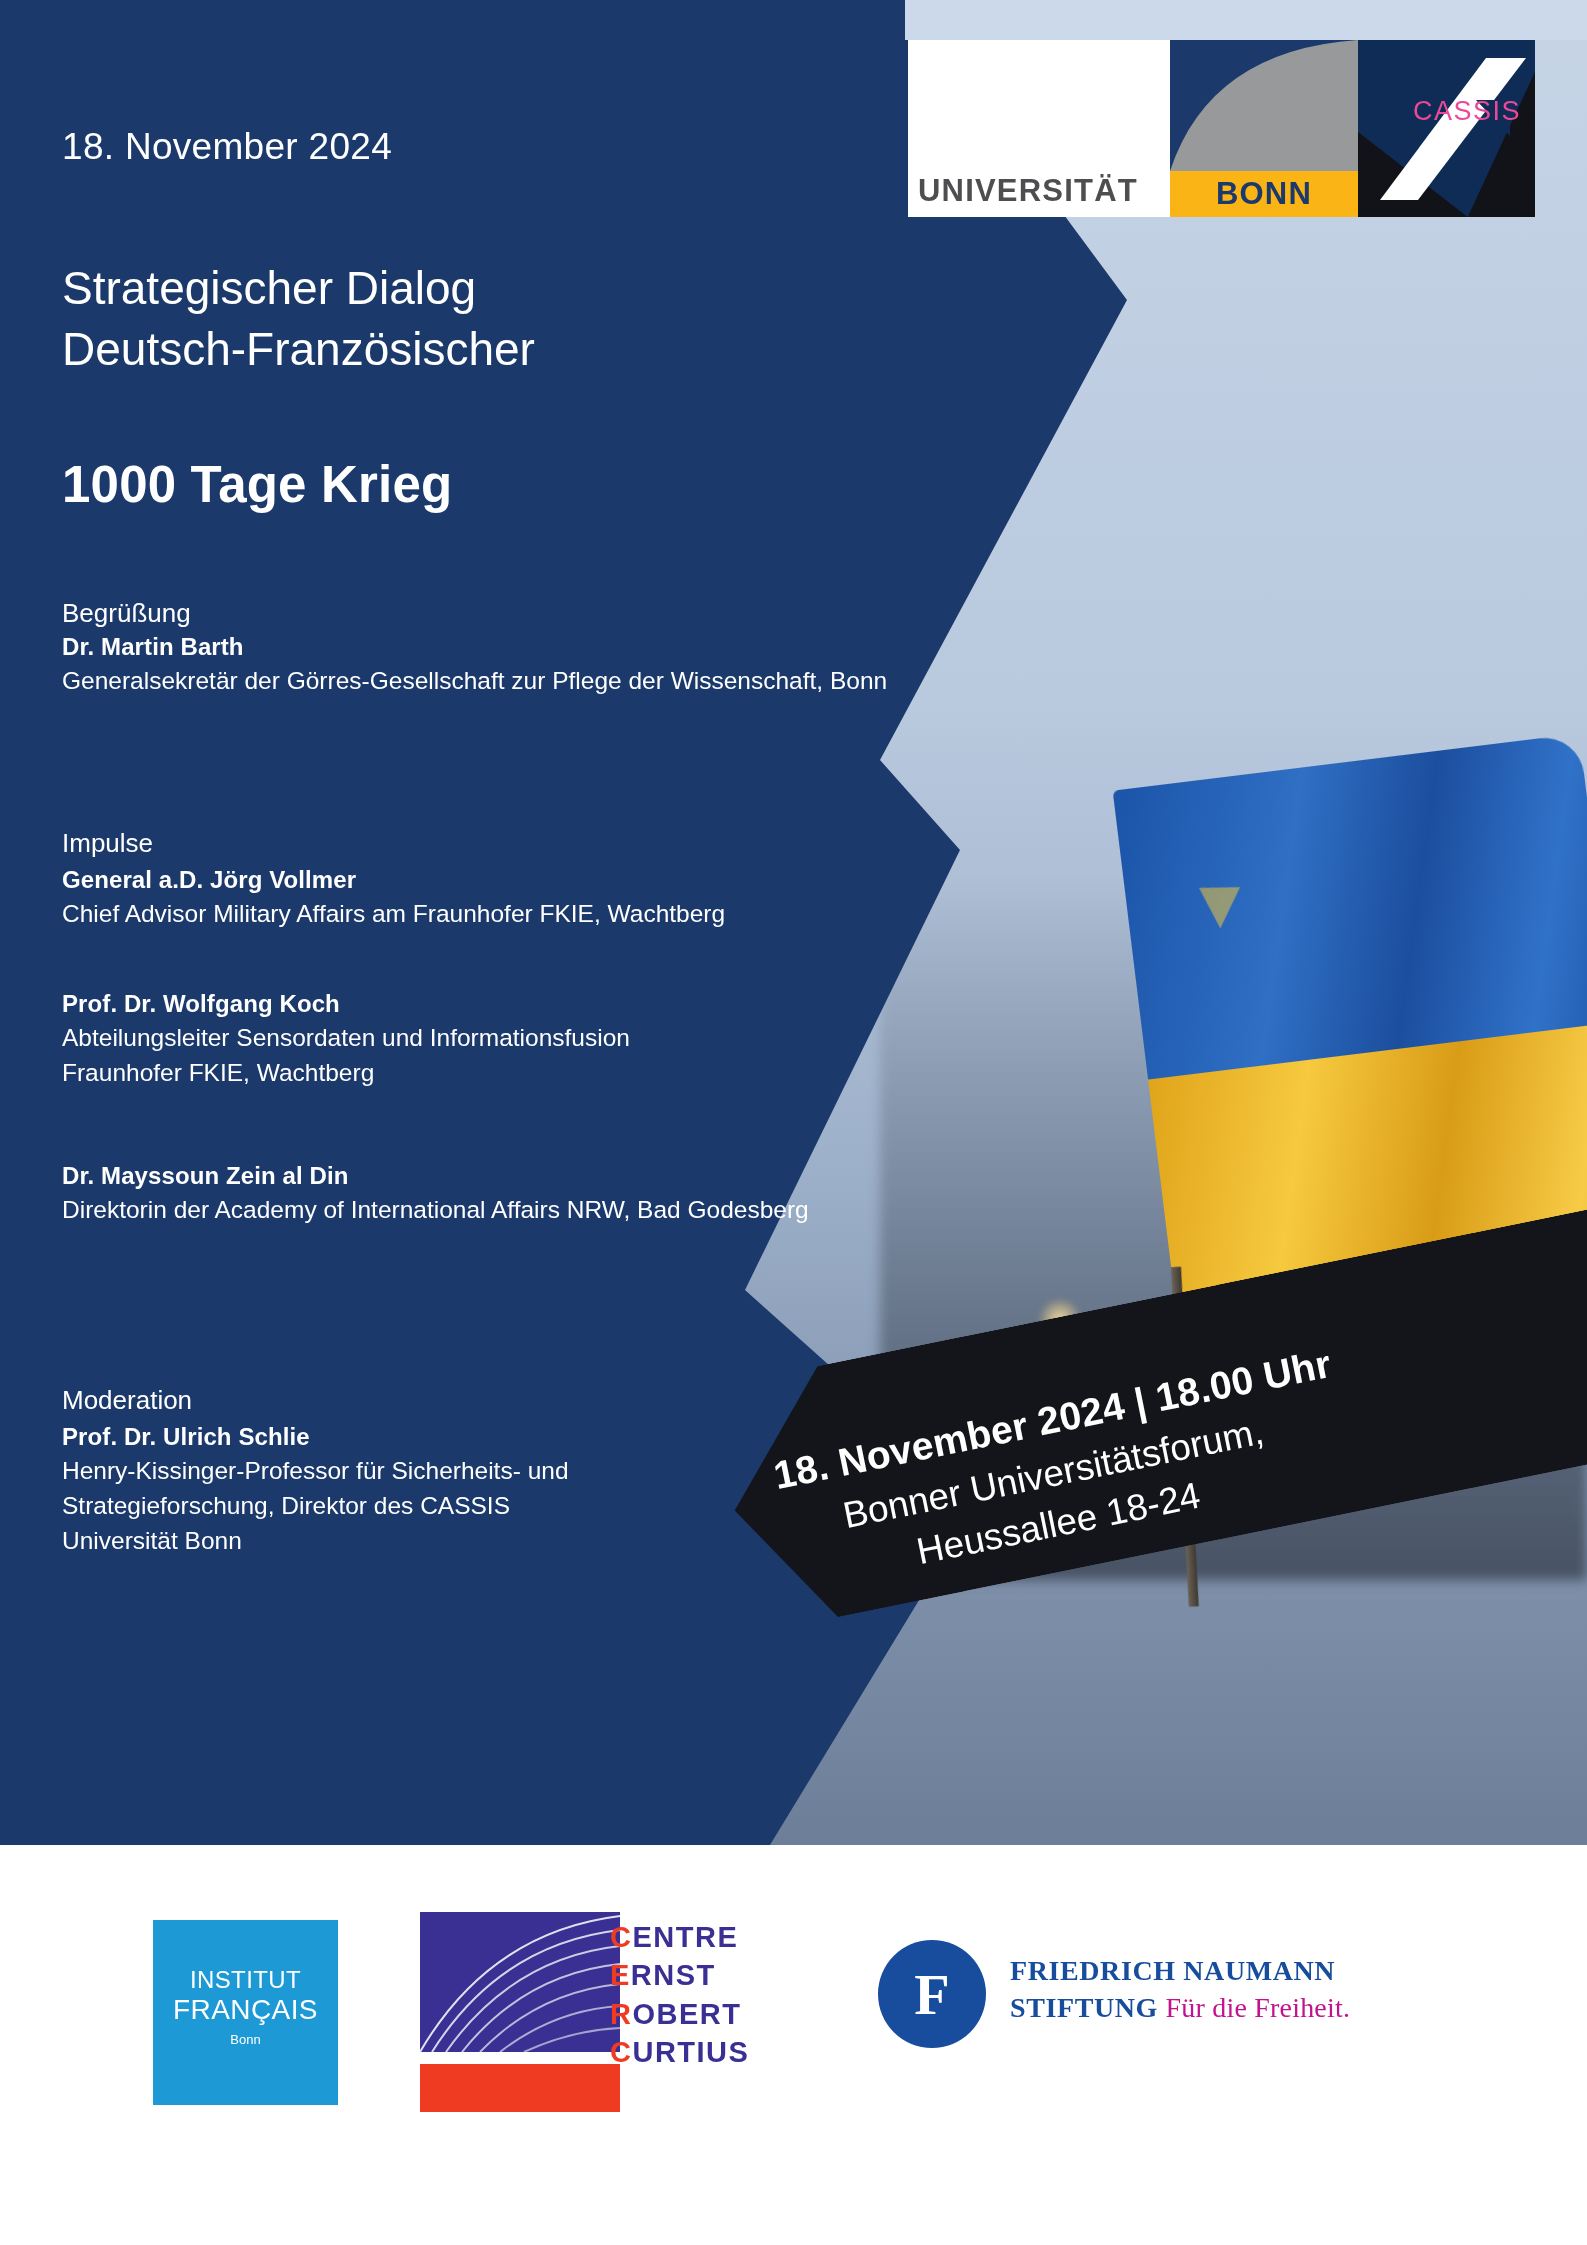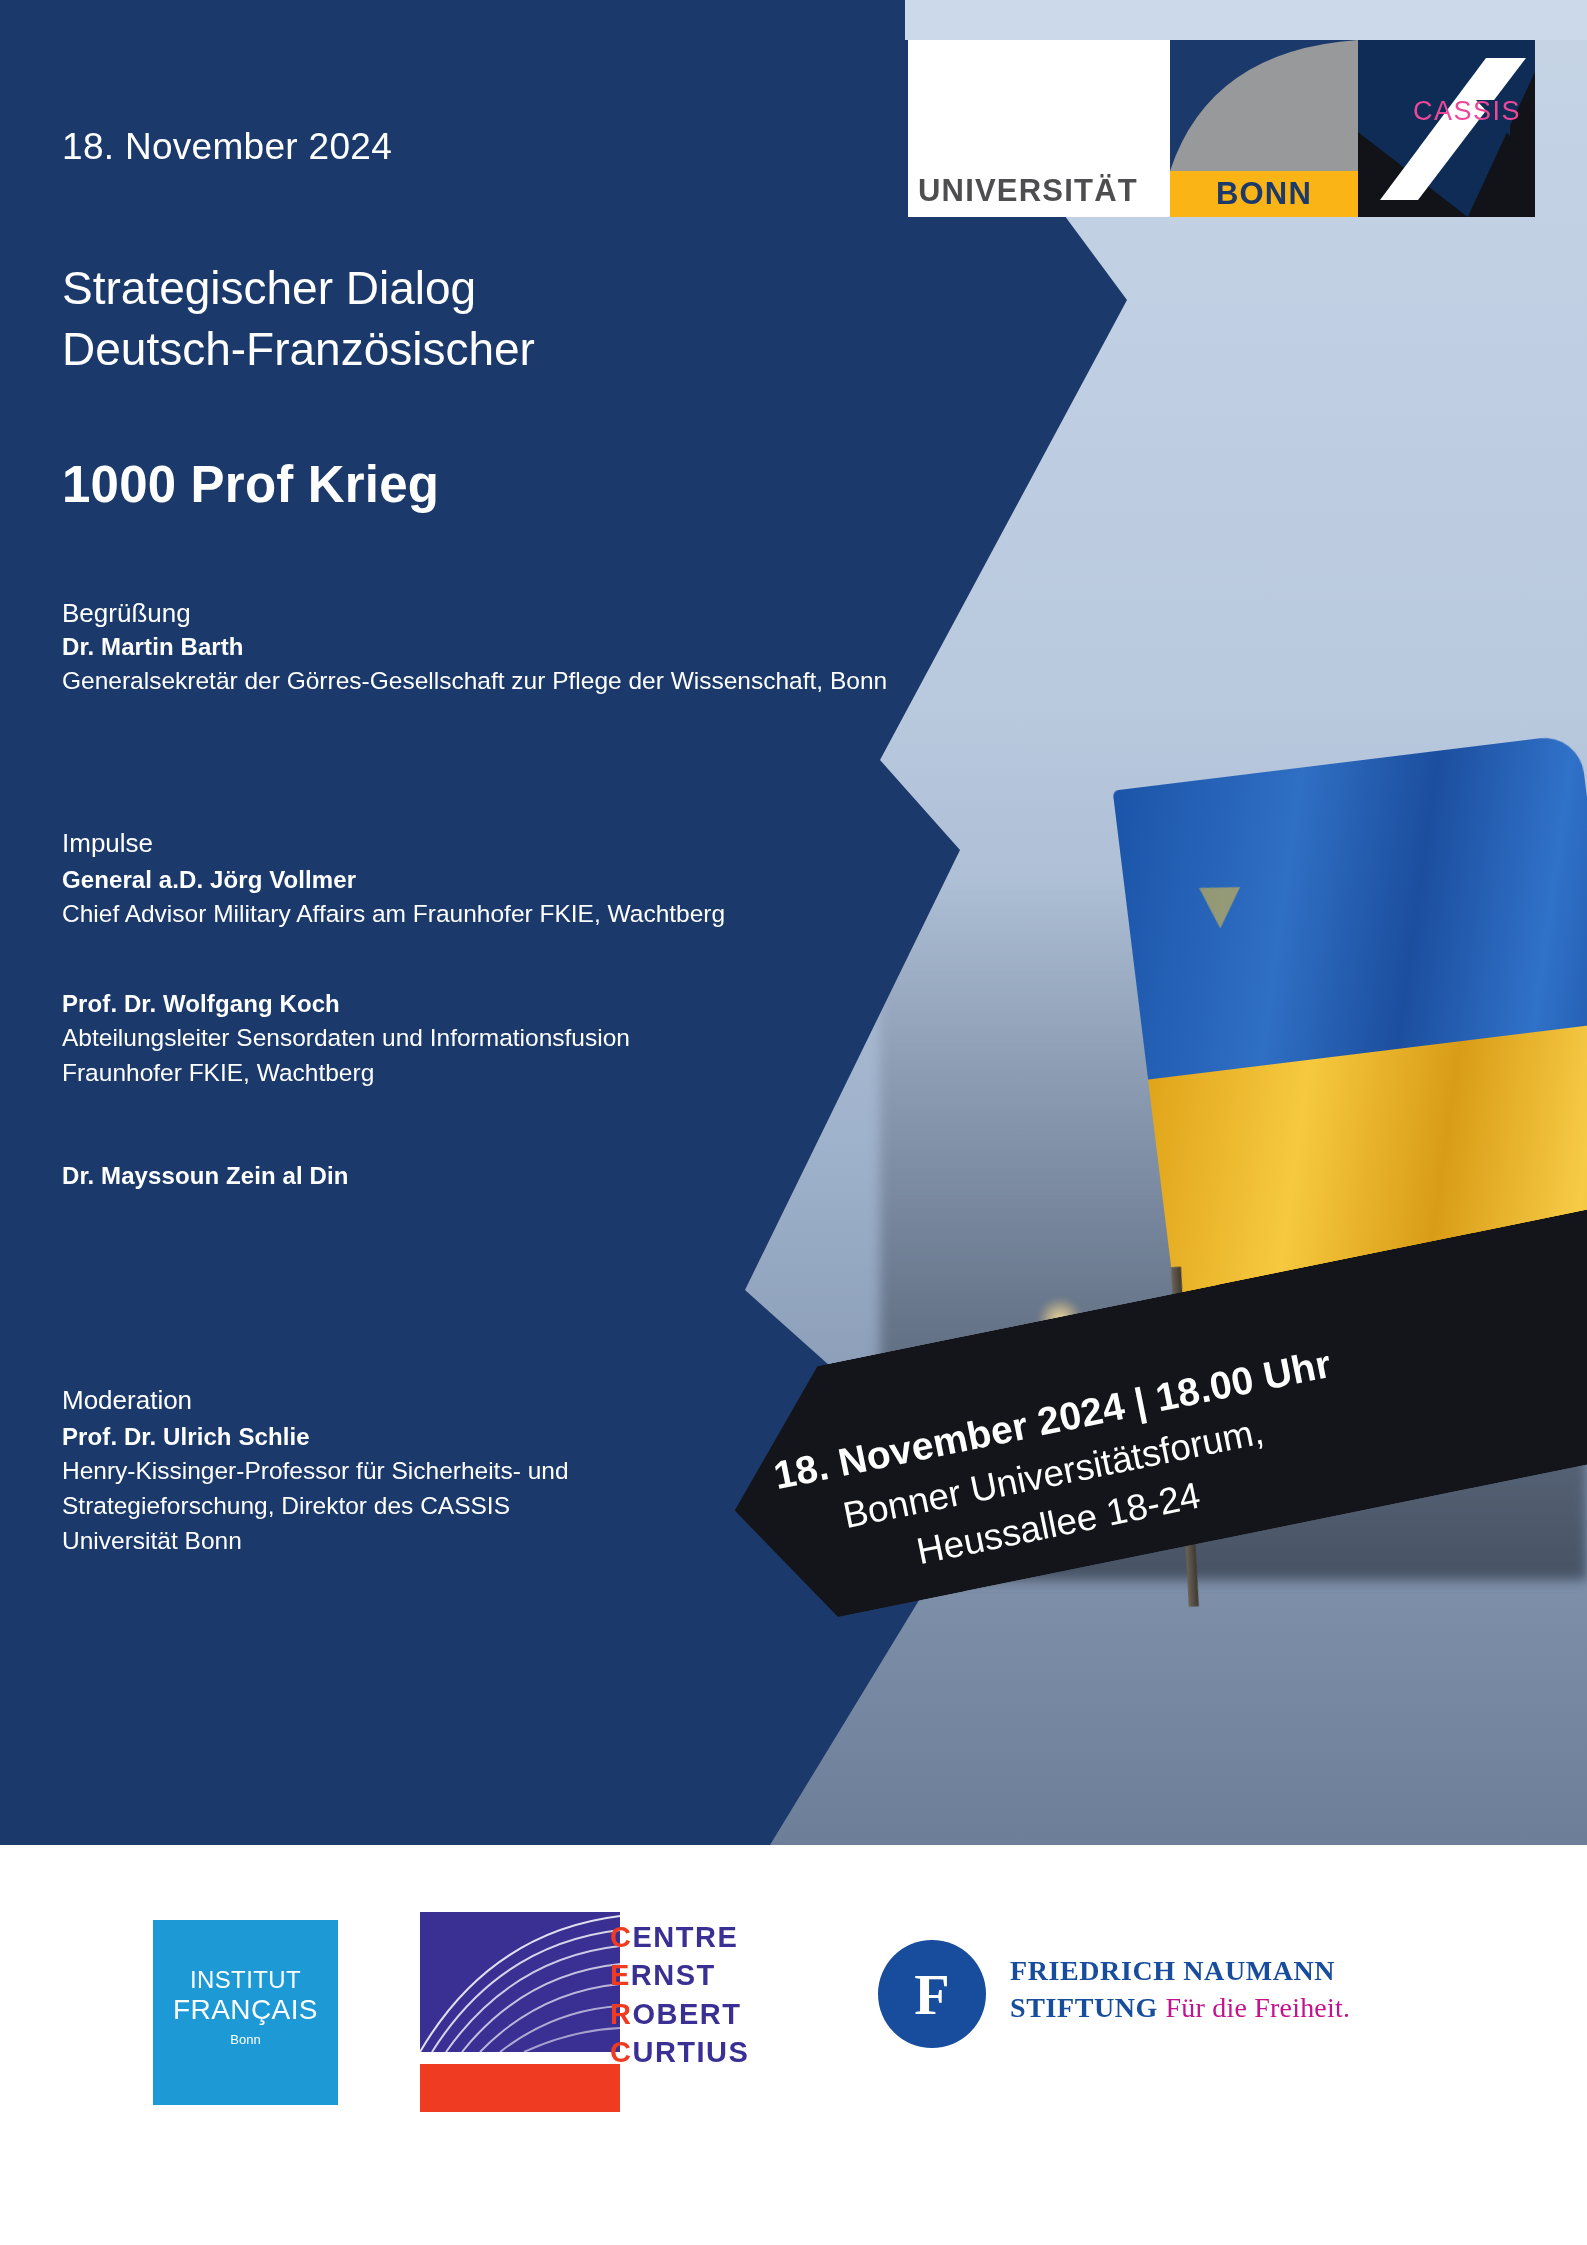--- a/index.html
+++ b/index.html
@@ -221,21 +221,21 @@
       <polygon points="118,60 152,60 152,96" fill="#0f2c56"></polygon>
     </svg>
     <div class="cassis-text">CASSIS</div>
   </div>
 
   <div class="date-top">18. November 2024</div>
   <div class="series">
     <div>Strategischer Dialog</div>
     <div>Deutsch-Französischer</div>
   </div>
-  <div class="title">1000 Prof Krieg</div>
+  <div class="title">1000 Tage Krieg</div>
 
   <div class="block b-greet">
     <div class="role">Begrüßung</div>
     <div class="person">Dr.  Martin Barth</div>
     <div class="affil">Generalsekretär der Görres-Gesellschaft zur Pflege der Wissenschaft, Bonn</div>
   </div>
 
   <div class="block b-imp-lbl">
     <div class="role">Impulse</div>
   </div>
@@ -246,20 +246,21 @@
   </div>
 
   <div class="block b-imp2">
     <div class="person">Prof. Dr. Wolfgang Koch</div>
     <div class="affil">Abteilungsleiter Sensordaten und Informationsfusion</div>
     <div class="affil">Fraunhofer FKIE, Wachtberg</div>
   </div>
 
   <div class="block b-imp3">
     <div class="person">Dr. Mayssoun Zein al Din</div>
+    <div class="affil">Direktorin der Academy of International Affairs NRW, Bad Godesberg</div>
   </div>
 
   <div class="block b-mod-lbl">
     <div class="role">Moderation</div>
   </div>
   <div class="block b-mod">
     <div class="person">Prof. Dr. Ulrich Schlie</div>
     <div class="affil">Henry-Kissinger-Professor für Sicherheits- und</div>
     <div class="affil">Strategieforschung, Direktor des CASSIS</div>
     <div class="affil">Universität Bonn</div>

